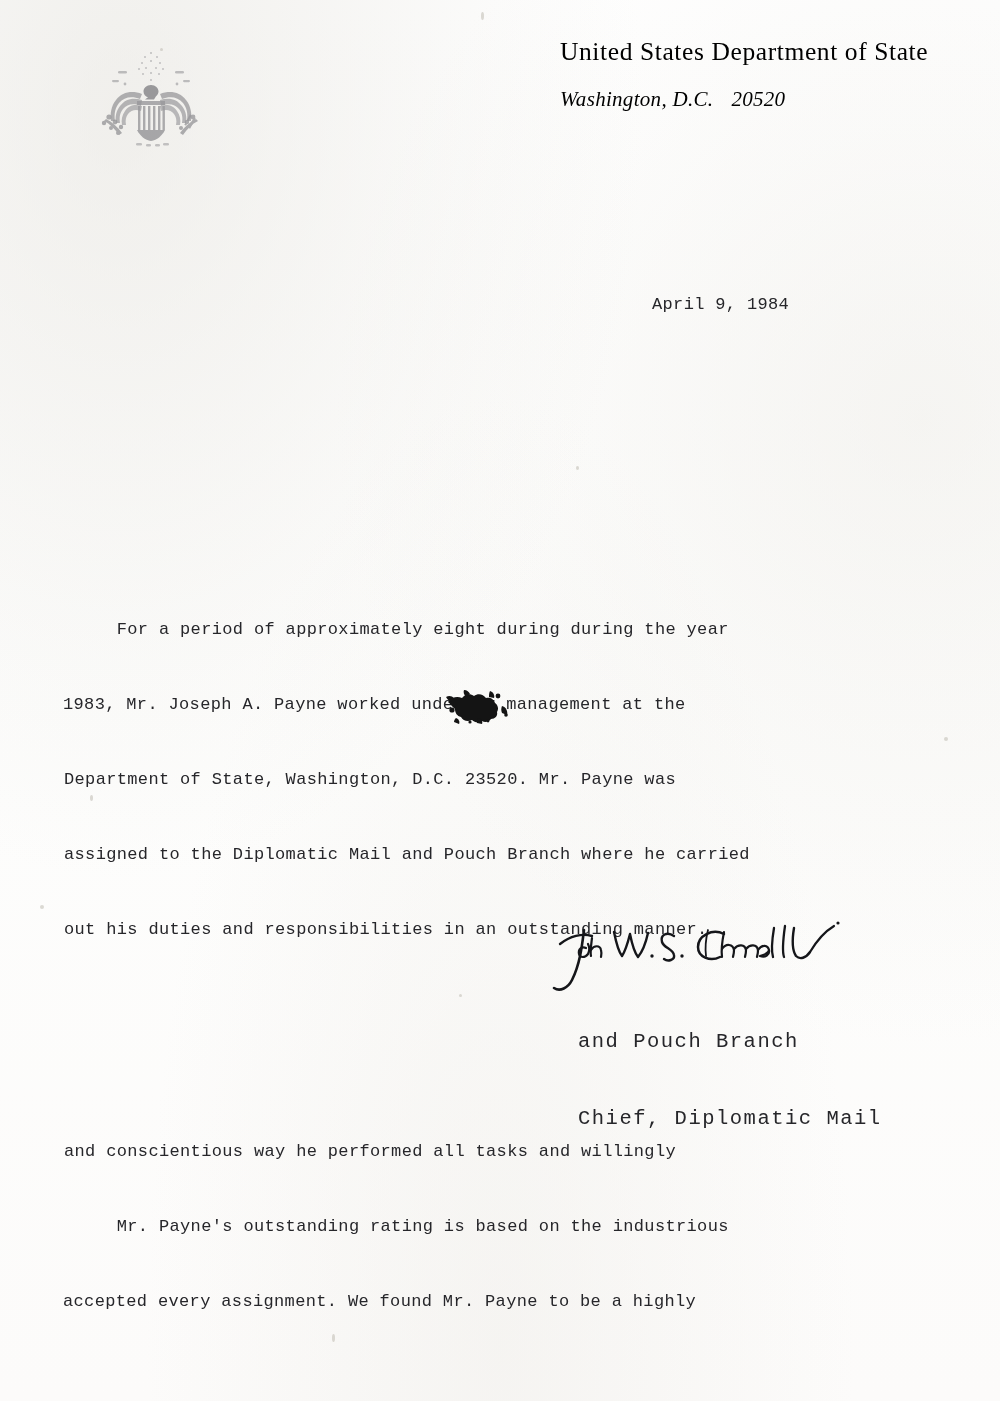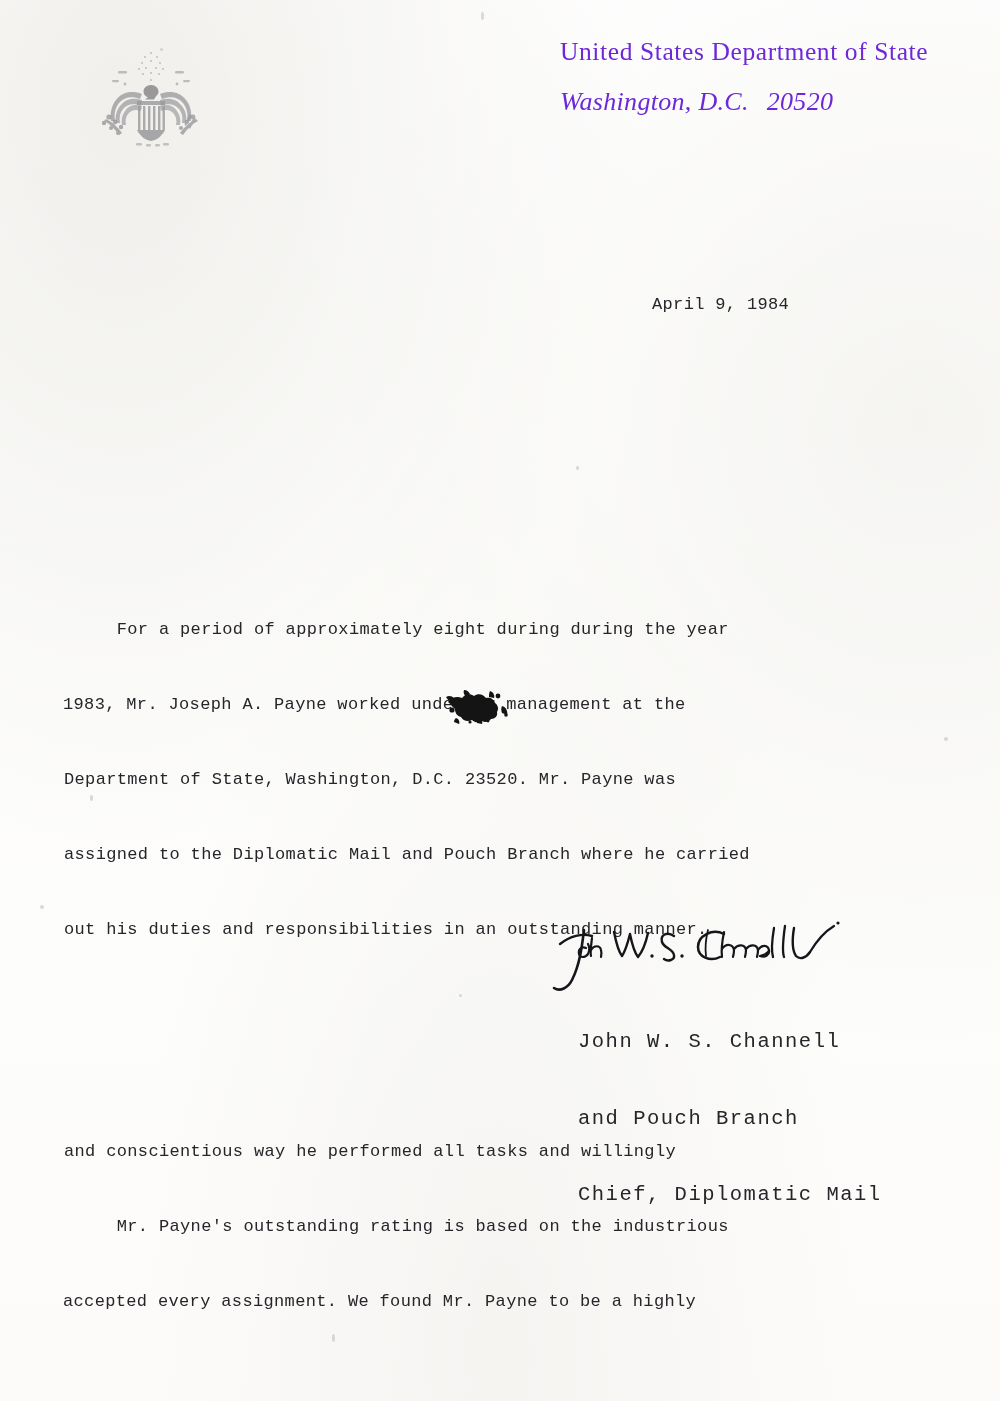--- a/index.html
+++ b/index.html
@@ -43,31 +43,31 @@
     top: 44px;
     width: 118px;
     height: 106px;
     opacity: .62;
   }
   .letterhead {
     position: absolute;
     left: 560px;
     top: 38px;
     font-family: "Liberation Serif", "DejaVu Serif", serif;
-    color: #6d28d9;
+    color: #000000;
   }
   .lh-line1 {
     font-size: 25.5px;
     letter-spacing: .6px;
     white-space: nowrap;
     line-height: 1.1;
   }
   .lh-line2 {
     margin-top: 21px;
-    font-size: 26px;
+    font-size: 21px;
     font-style: italic;
     letter-spacing: .3px;
     white-space: nowrap;
   }
   .lh-line2 .zip {
     margin-left: 18px;
   }
 
   
   .typed {
@@ -309,18 +309,17 @@
       <path d="M226 10 C224 22 223 32 225 39" stroke-width="2.3"></path>
       <path d="M237 8 C235 22 234 33 236 39" stroke-width="2.3"></path>
       <path d="M246 10 C244 22 244 32 248 38 C252 42 258 40 262 34" stroke-width="2.4"></path>
 
       <path d="M262 34 C268 24 276 14 286 8" stroke-width="2.2"></path>
       <circle cx="290" cy="5" r="1.6" fill="#15161a" stroke="none"></circle>
     </g>
   </svg>
 
   <div class="sign-block">
-    <div>John W. S. Channell</div>
     <div>and Pouch Branch</div>
     <div>Chief, Diplomatic Mail</div>
   </div>
 
 </div>
 
 </body></html>

